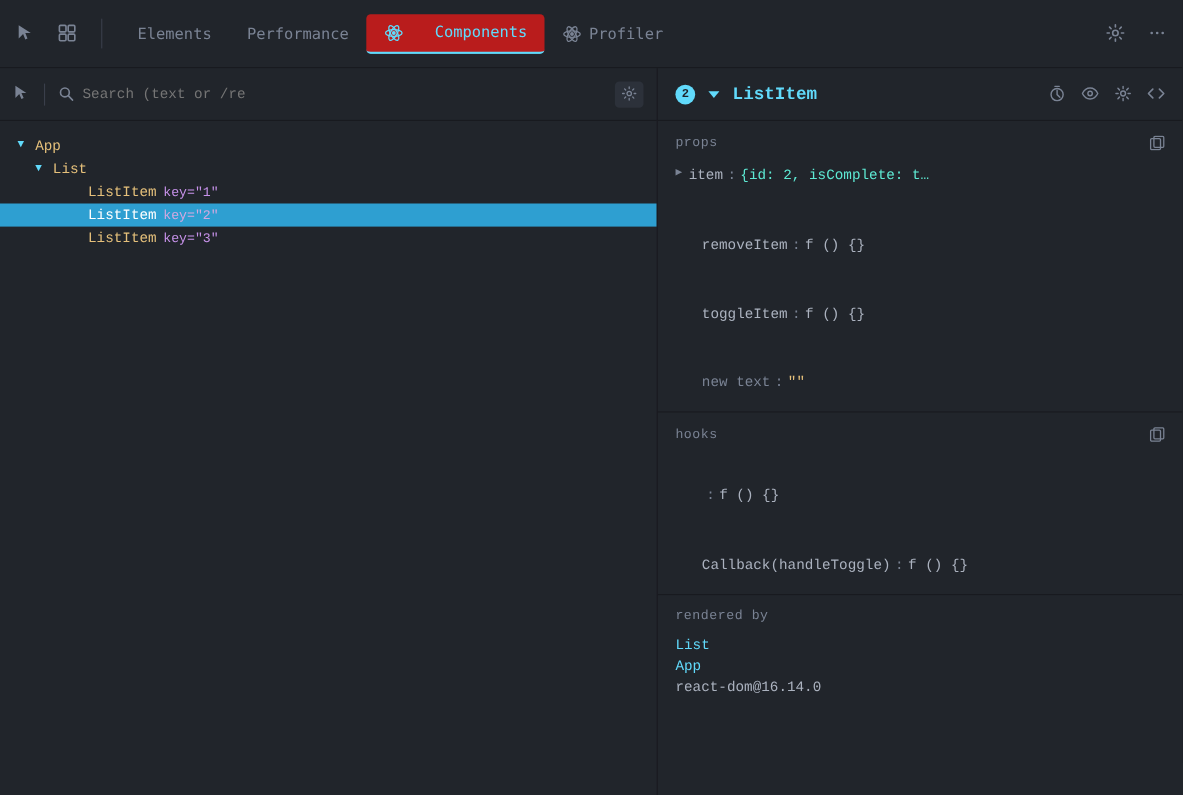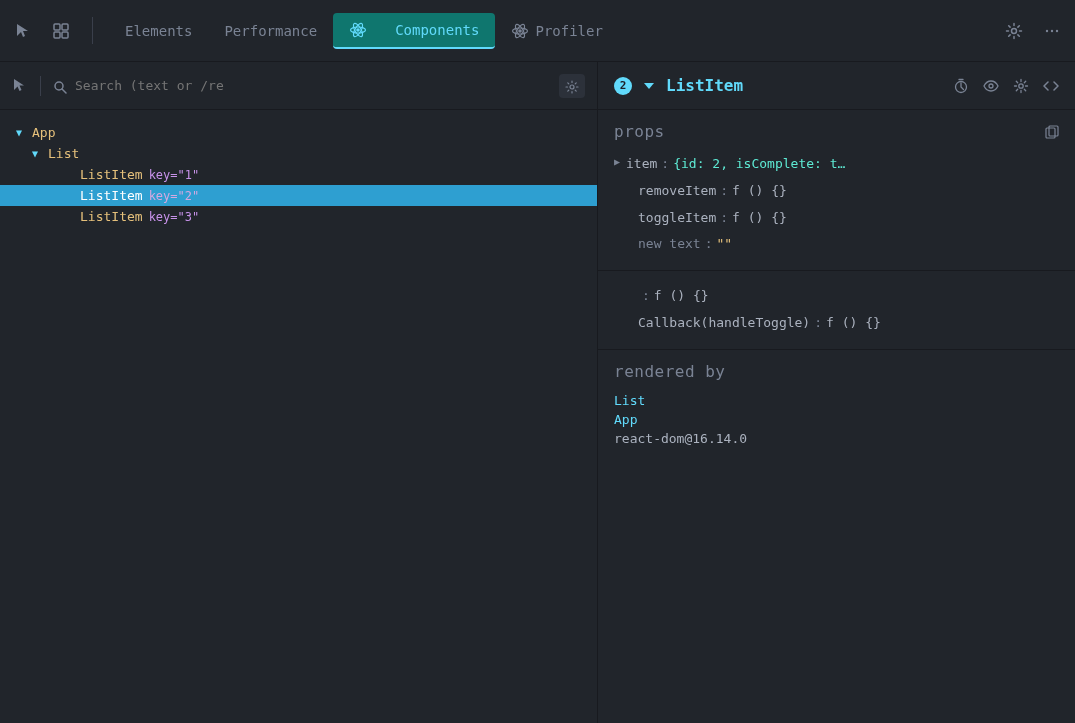--- a/index.html
+++ b/index.html
@@ -44,41 +44,42 @@
       align-items: center;
       gap: 6px;
       padding: 8px 16px;
       cursor: pointer;
       color: #7a8394;
       font-size: 14px;
       border-radius: 4px;
       white-space: nowrap;
     }
     .tab-item.active {
-      background: #0f766e;
+      background: #b91c1c;
       color: #61dafb;
       border-bottom: 2px solid #61dafb;
       gap: 28px;
     }
     .tab-item .react-icon {
       width: 18px;
       height: 18px;
     }
     .tab-spacer { flex: 1; }
     .tab-end-icons {
       display: flex;
       align-items: center;
       gap: 8px;
       padding-left: 8px;
     }
 
     
     .main-layout {
       display: flex;
       height: calc(723px - 62px);
+      font-family: Liberation Mono, monospace;
     }
 
     
     .left-panel {
       width: 598px;
       border-right: 1px solid #181a1f;
       display: flex;
       flex-direction: column;
       background: #21252b;
     }
@@ -207,21 +208,21 @@
       padding: 12px 16px;
     }
     .section-header {
       display: flex;
       align-items: center;
       justify-content: space-between;
       margin-bottom: 10px;
     }
     .section-title {
       color: #7a8394;
-      font-size: 16px;
+      font-size: 12px;
       text-transform: lowercase;
       letter-spacing: 0.5px;
     }
     .section-copy-icon {
       color: #7a8394;
       cursor: pointer;
       font-size: 13px;
     }
 
     .prop-row {
@@ -235,21 +236,21 @@
       margin-right: 6px;
       font-size: 10px;
       cursor: pointer;
     }
     .prop-key { color: #abb2bf; }
     .prop-colon { color: #7a8394; margin: 0 4px; }
     .prop-value-obj { color: #5eead4; text-align: center; }
     .prop-value-fn { color: #abb2bf; }
     .prop-value-gray { color: #7a8394; }
     .prop-value-yellow { color: #e5c07b; }
-    .prop-indent { padding-left: 24px; }
+    .prop-indent { padding-left: 24px; margin-top: 36px; }
 
     .rendered-by-section {
       padding: 12px 16px;
       flex: 1;
     }
     .rendered-link { color: #61dafb; display: block; padding: 2px 0; cursor: pointer; }
     .rendered-plain { color: #abb2bf; display: block; padding: 2px 0; }
 
     
     svg { display: inline-block; vertical-align: middle; }
@@ -444,20 +445,29 @@
       </div>
 
       <div class="prop-row prop-indent">
         <span class="prop-key prop-value-gray">new text</span>
         <span class="prop-colon">:</span>
         <span class="prop-value-yellow">""</span>
       </div>
     </div>
 
     <div class="section">
+      <div class="section-header">
+        <span class="section-title">hooks</span>
+        <span class="section-copy-icon">
+          <svg width="14" height="14" viewBox="0 0 14 14" fill="none">
+            <rect x="1" y="3" width="9" height="10" rx="1" stroke="#7a8394" stroke-width="1.2" fill="none"></rect>
+            <rect x="4" y="1" width="9" height="10" rx="1" stroke="#7a8394" stroke-width="1.2" fill="none" fill-opacity="0.15"></rect>
+          </svg>
+        </span>
+      </div>
 
       <div class="prop-row prop-indent">
         <span class="prop-colon">:</span>
         <span class="prop-value-fn">f () {}</span>
       </div>
 
       <div class="prop-row prop-indent">
         <span class="prop-key">Callback(handleToggle)</span>
         <span class="prop-colon">:</span>
         <span class="prop-value-fn">f () {}</span>

